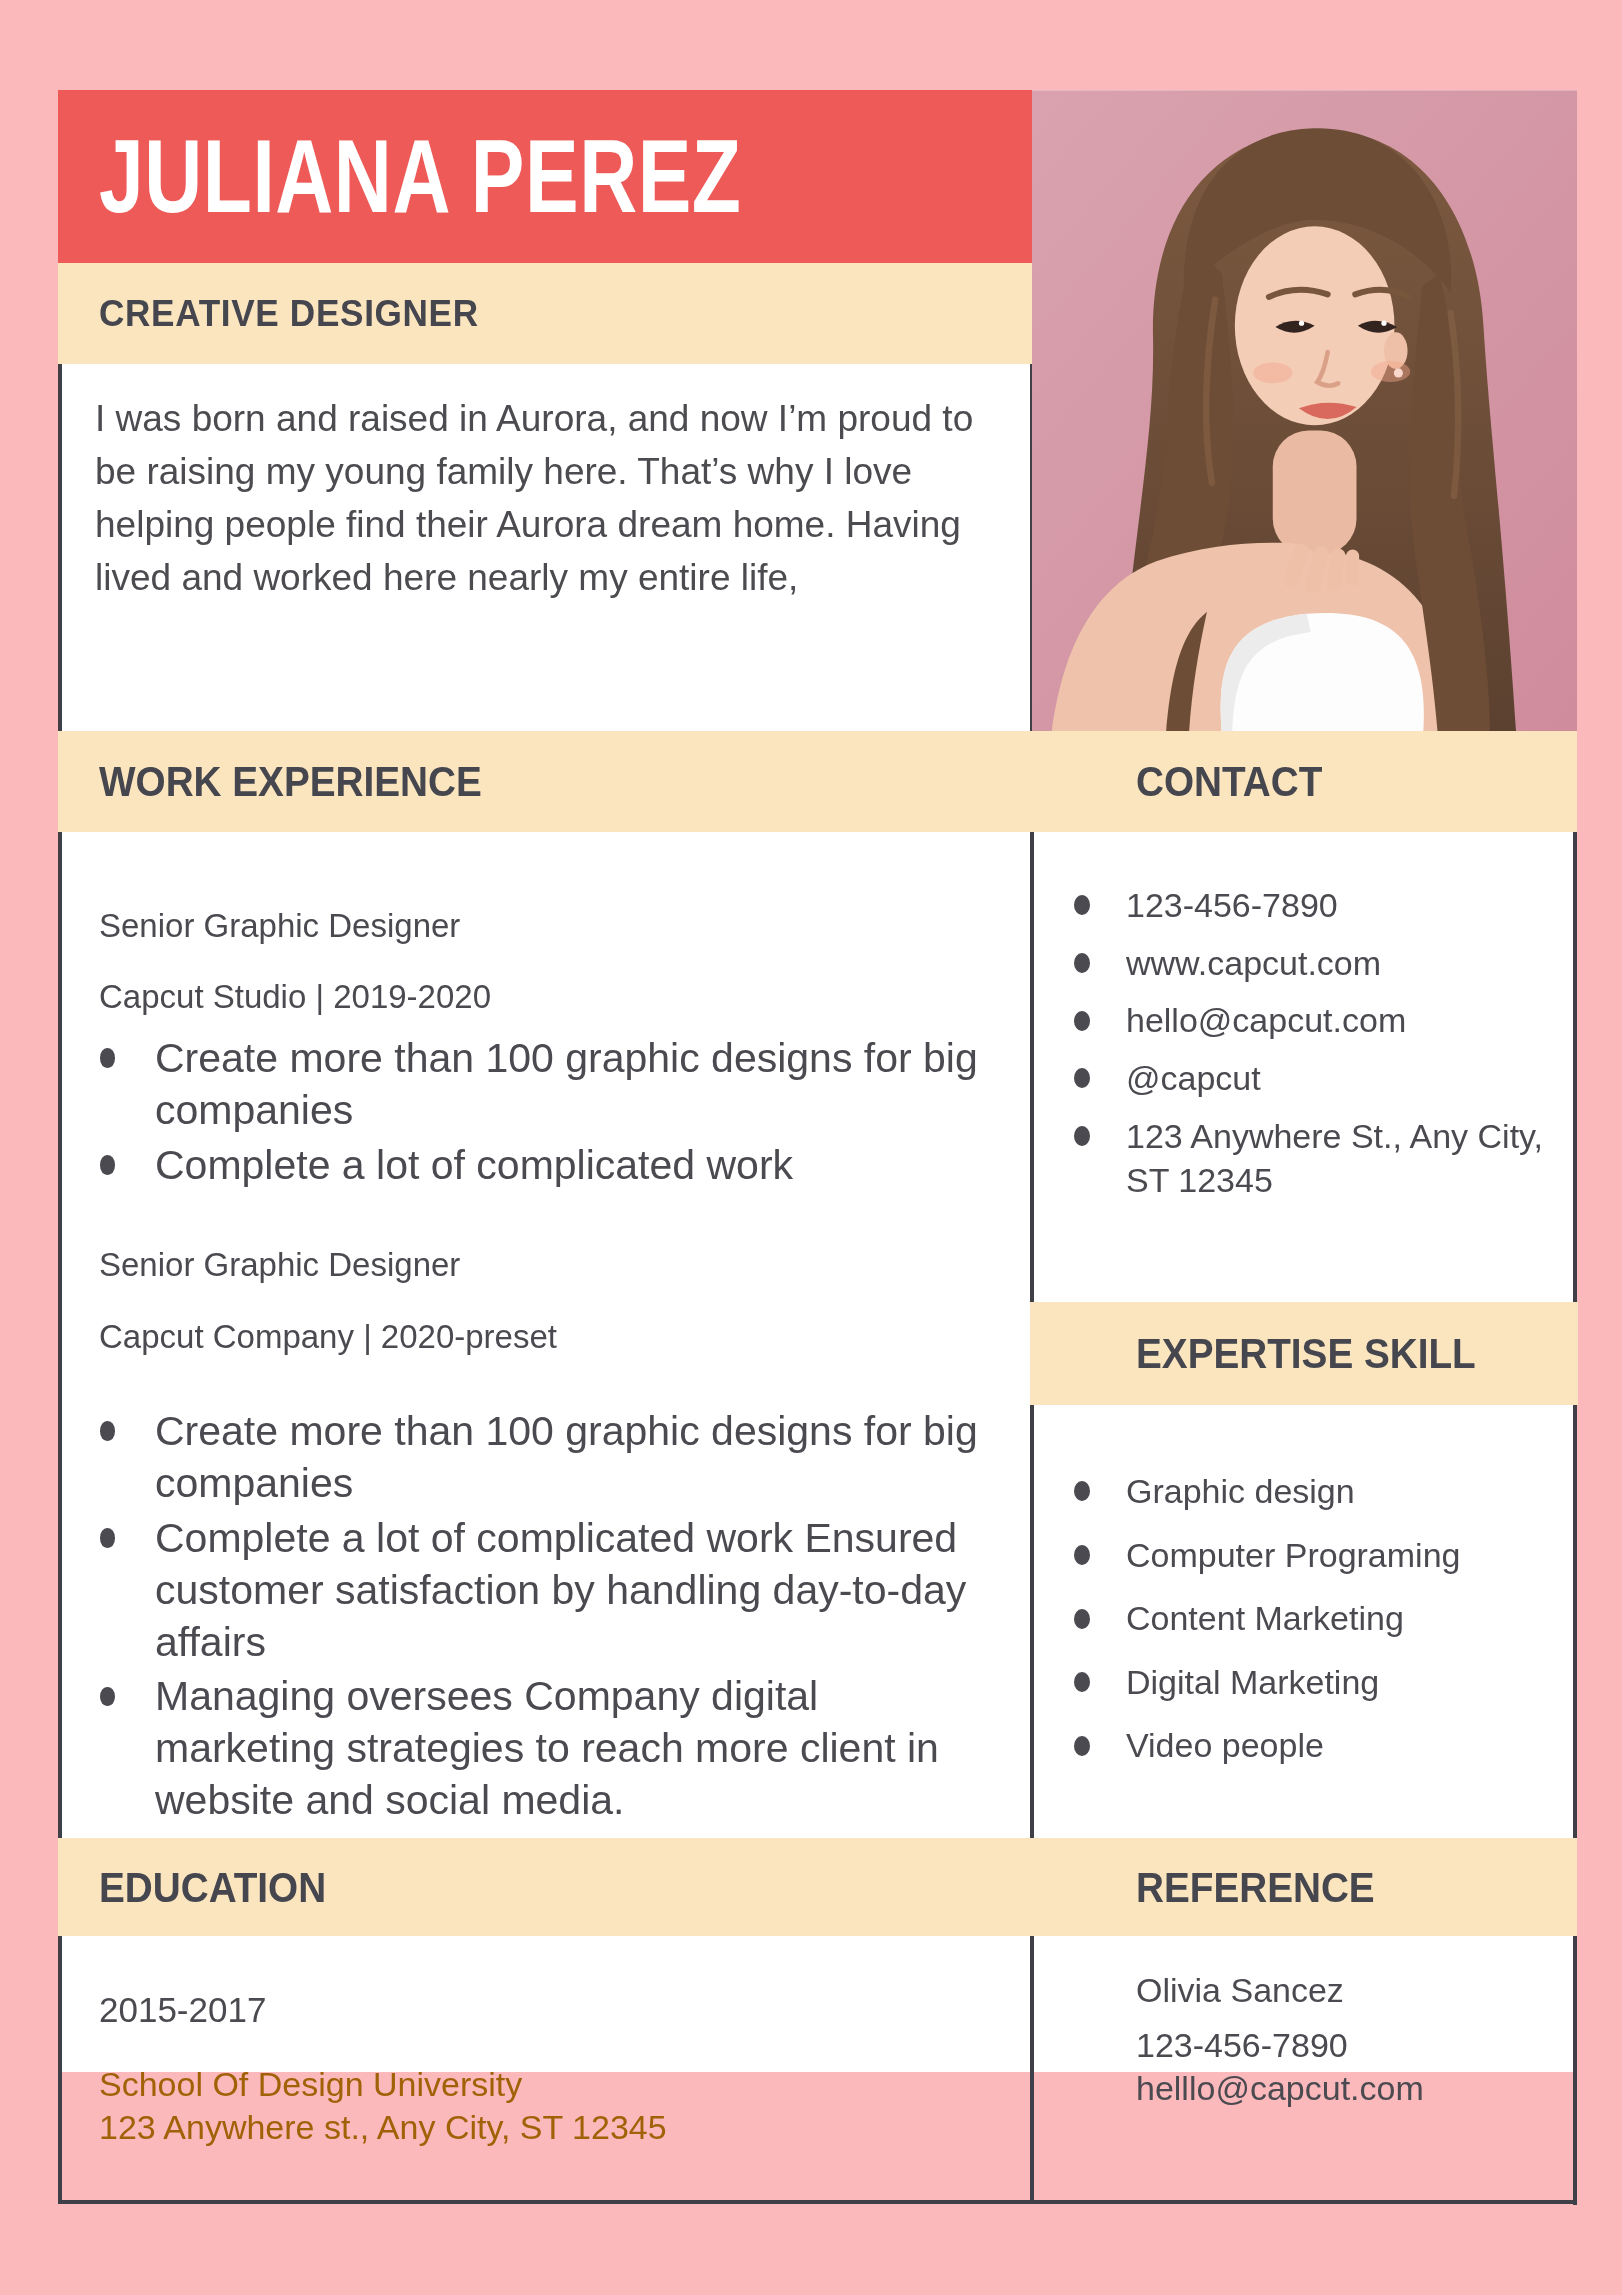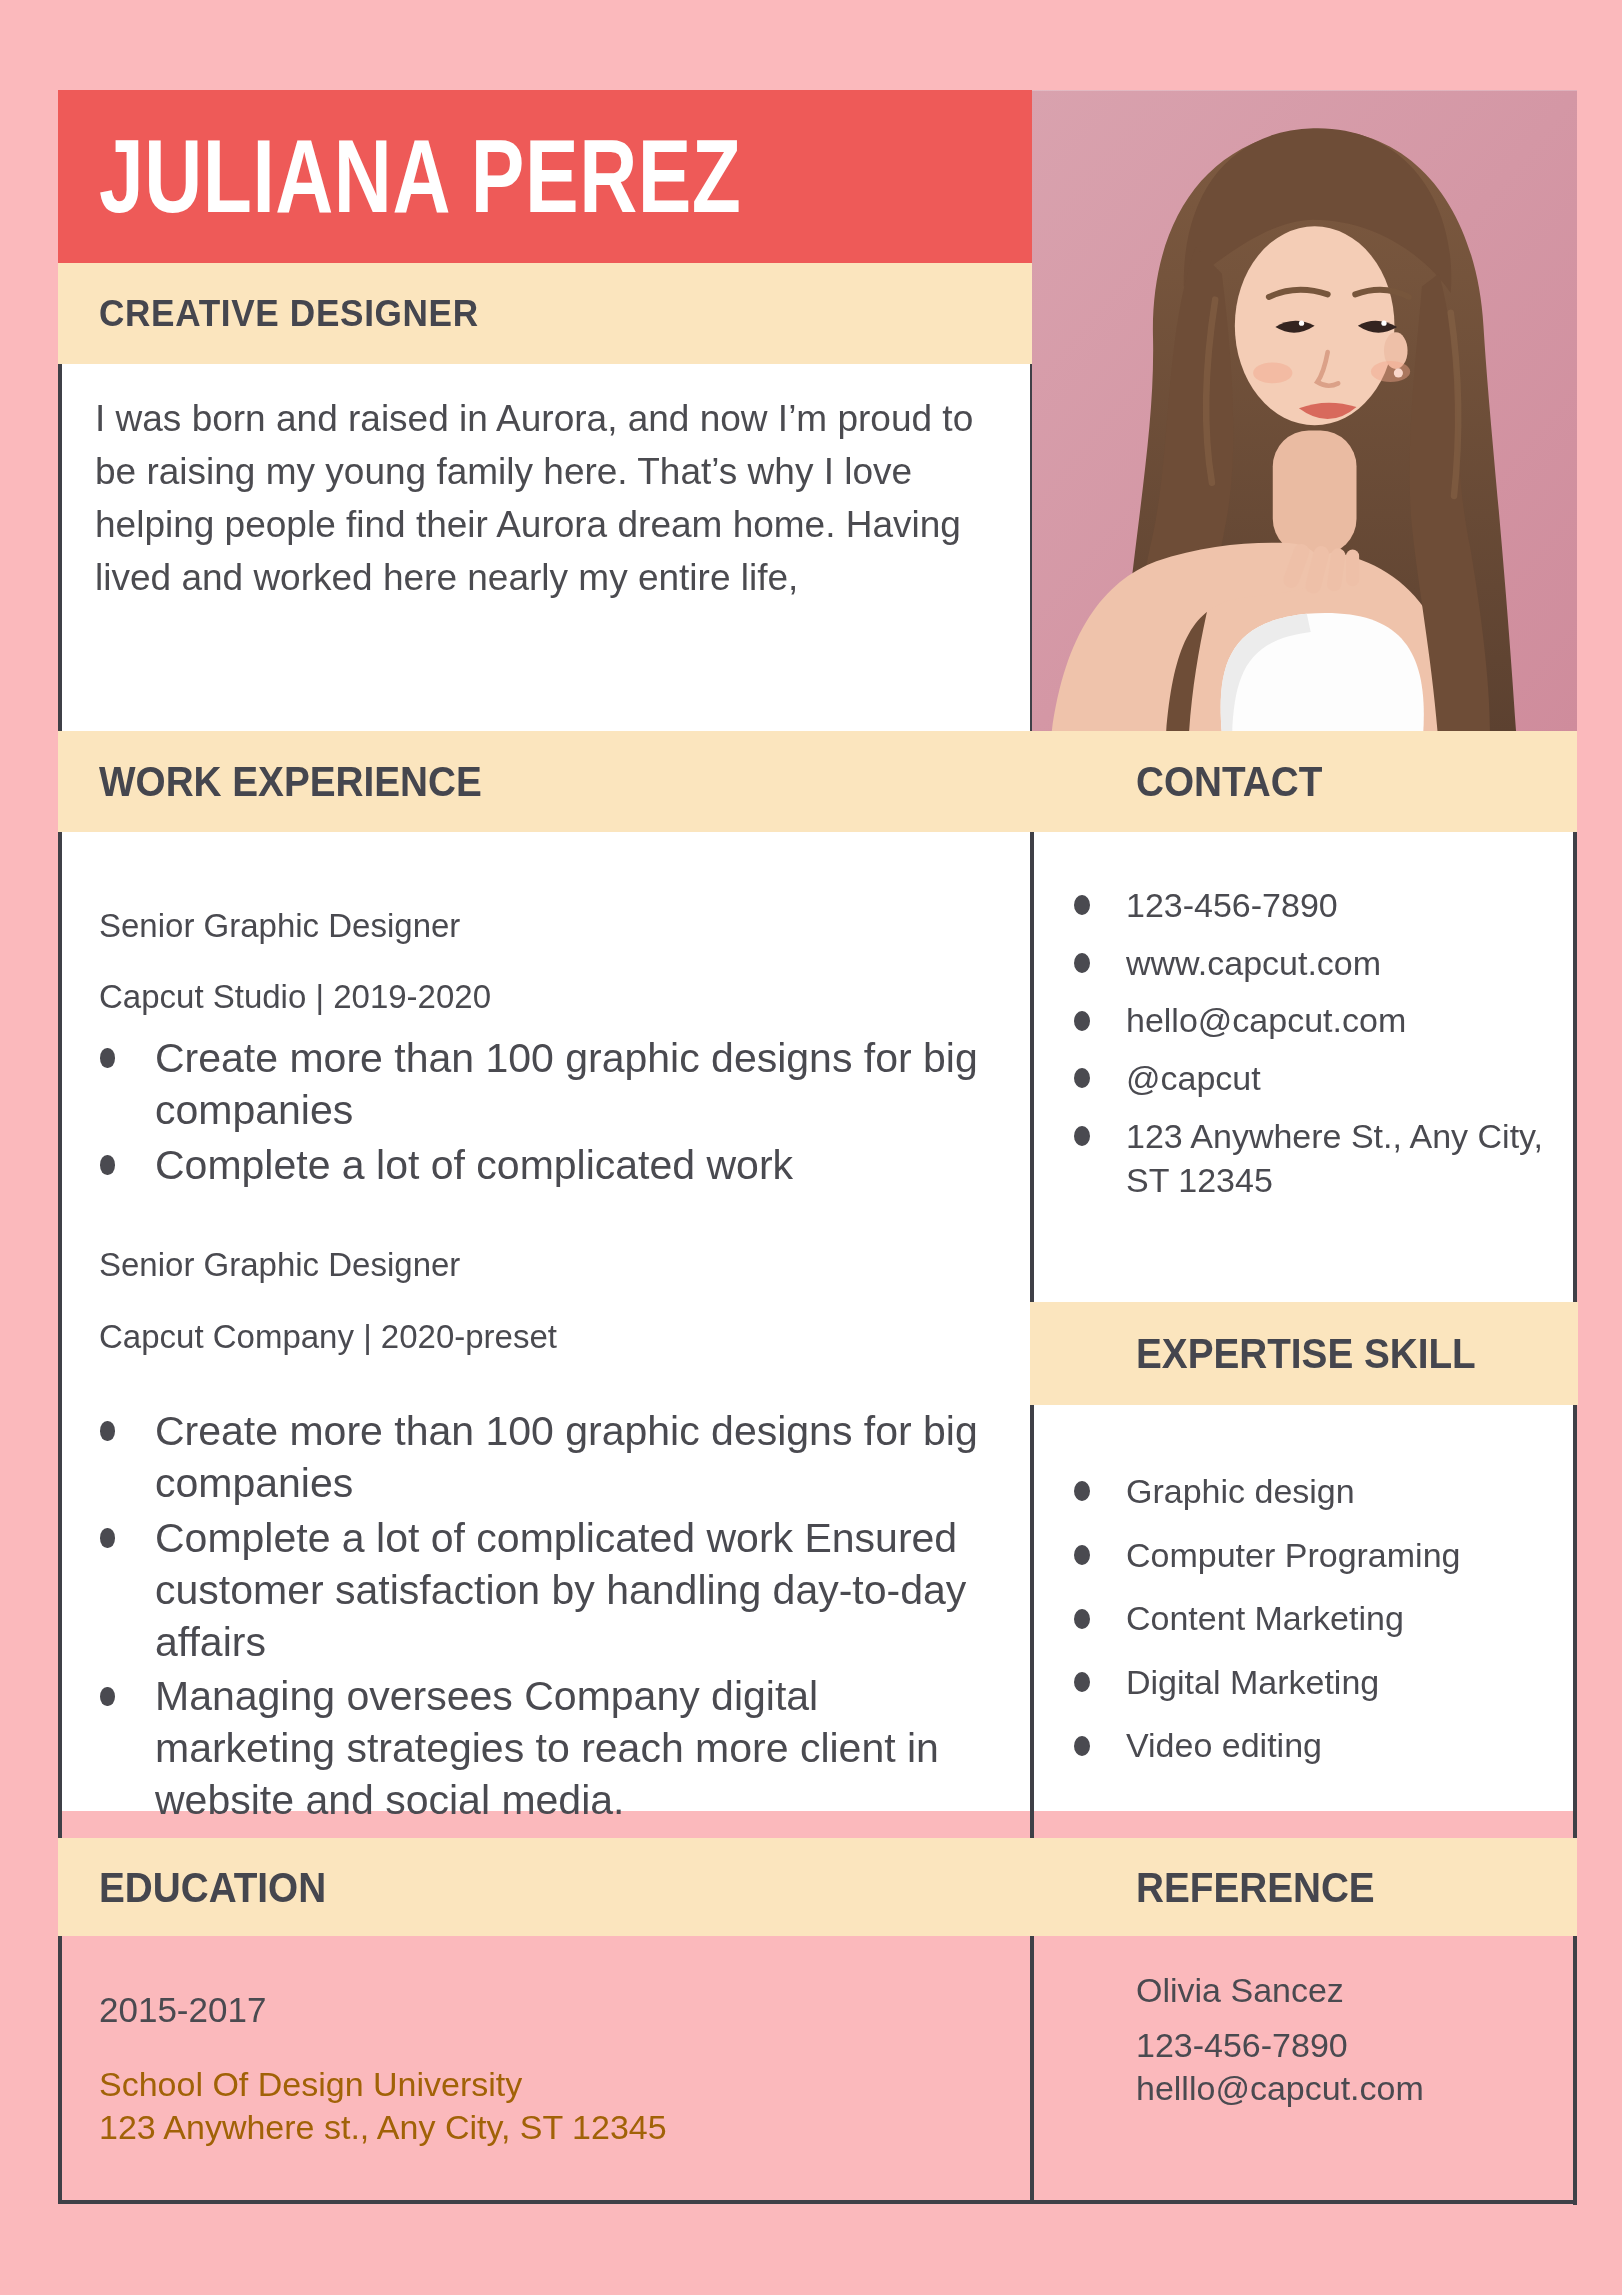--- a/index.html
+++ b/index.html
@@ -5,21 +5,21 @@
   html,body{margin:0;padding:0;}
   body{
     width:1623px;height:2295px;
     background:#fbb9bc;
     font-family:"Liberation Sans", sans-serif;
     position:relative;overflow:hidden;
     -webkit-font-smoothing:antialiased;
   }
   .page{
     position:absolute;left:58px;top:90px;
-    width:1519px;height:1721px;
+    width:1519px;height:1982px;
     background:#ffffff;
   }
   .abs{position:absolute;}
   
   .red-header{
     left:0;top:0;width:974px;height:173px;
     background:#ee5a58;
     display:flex;align-items:center;
   }
   .name{
@@ -209,21 +209,21 @@
   <div class="abs skill-band">
     <div class="t t-skill">
       <span class="band-title">EXPERTISE SKILL</span>
     </div>
   </div>
   <ul class="abs rlist skills-ul">
     <li>Graphic design</li>
     <li>Computer Programing</li>
     <li>Content Marketing</li>
     <li>Digital Marketing</li>
-    <li>Video editing</li>
+    <li>Video people</li>
   </ul>
 
   <div class="abs band band2">
     <div class="t t-left">
       <span class="band-title">EDUCATION</span>
     </div>
     <div class="t t-right">
       <span class="band-title">REFERENCE</span>
     </div>
   </div>

